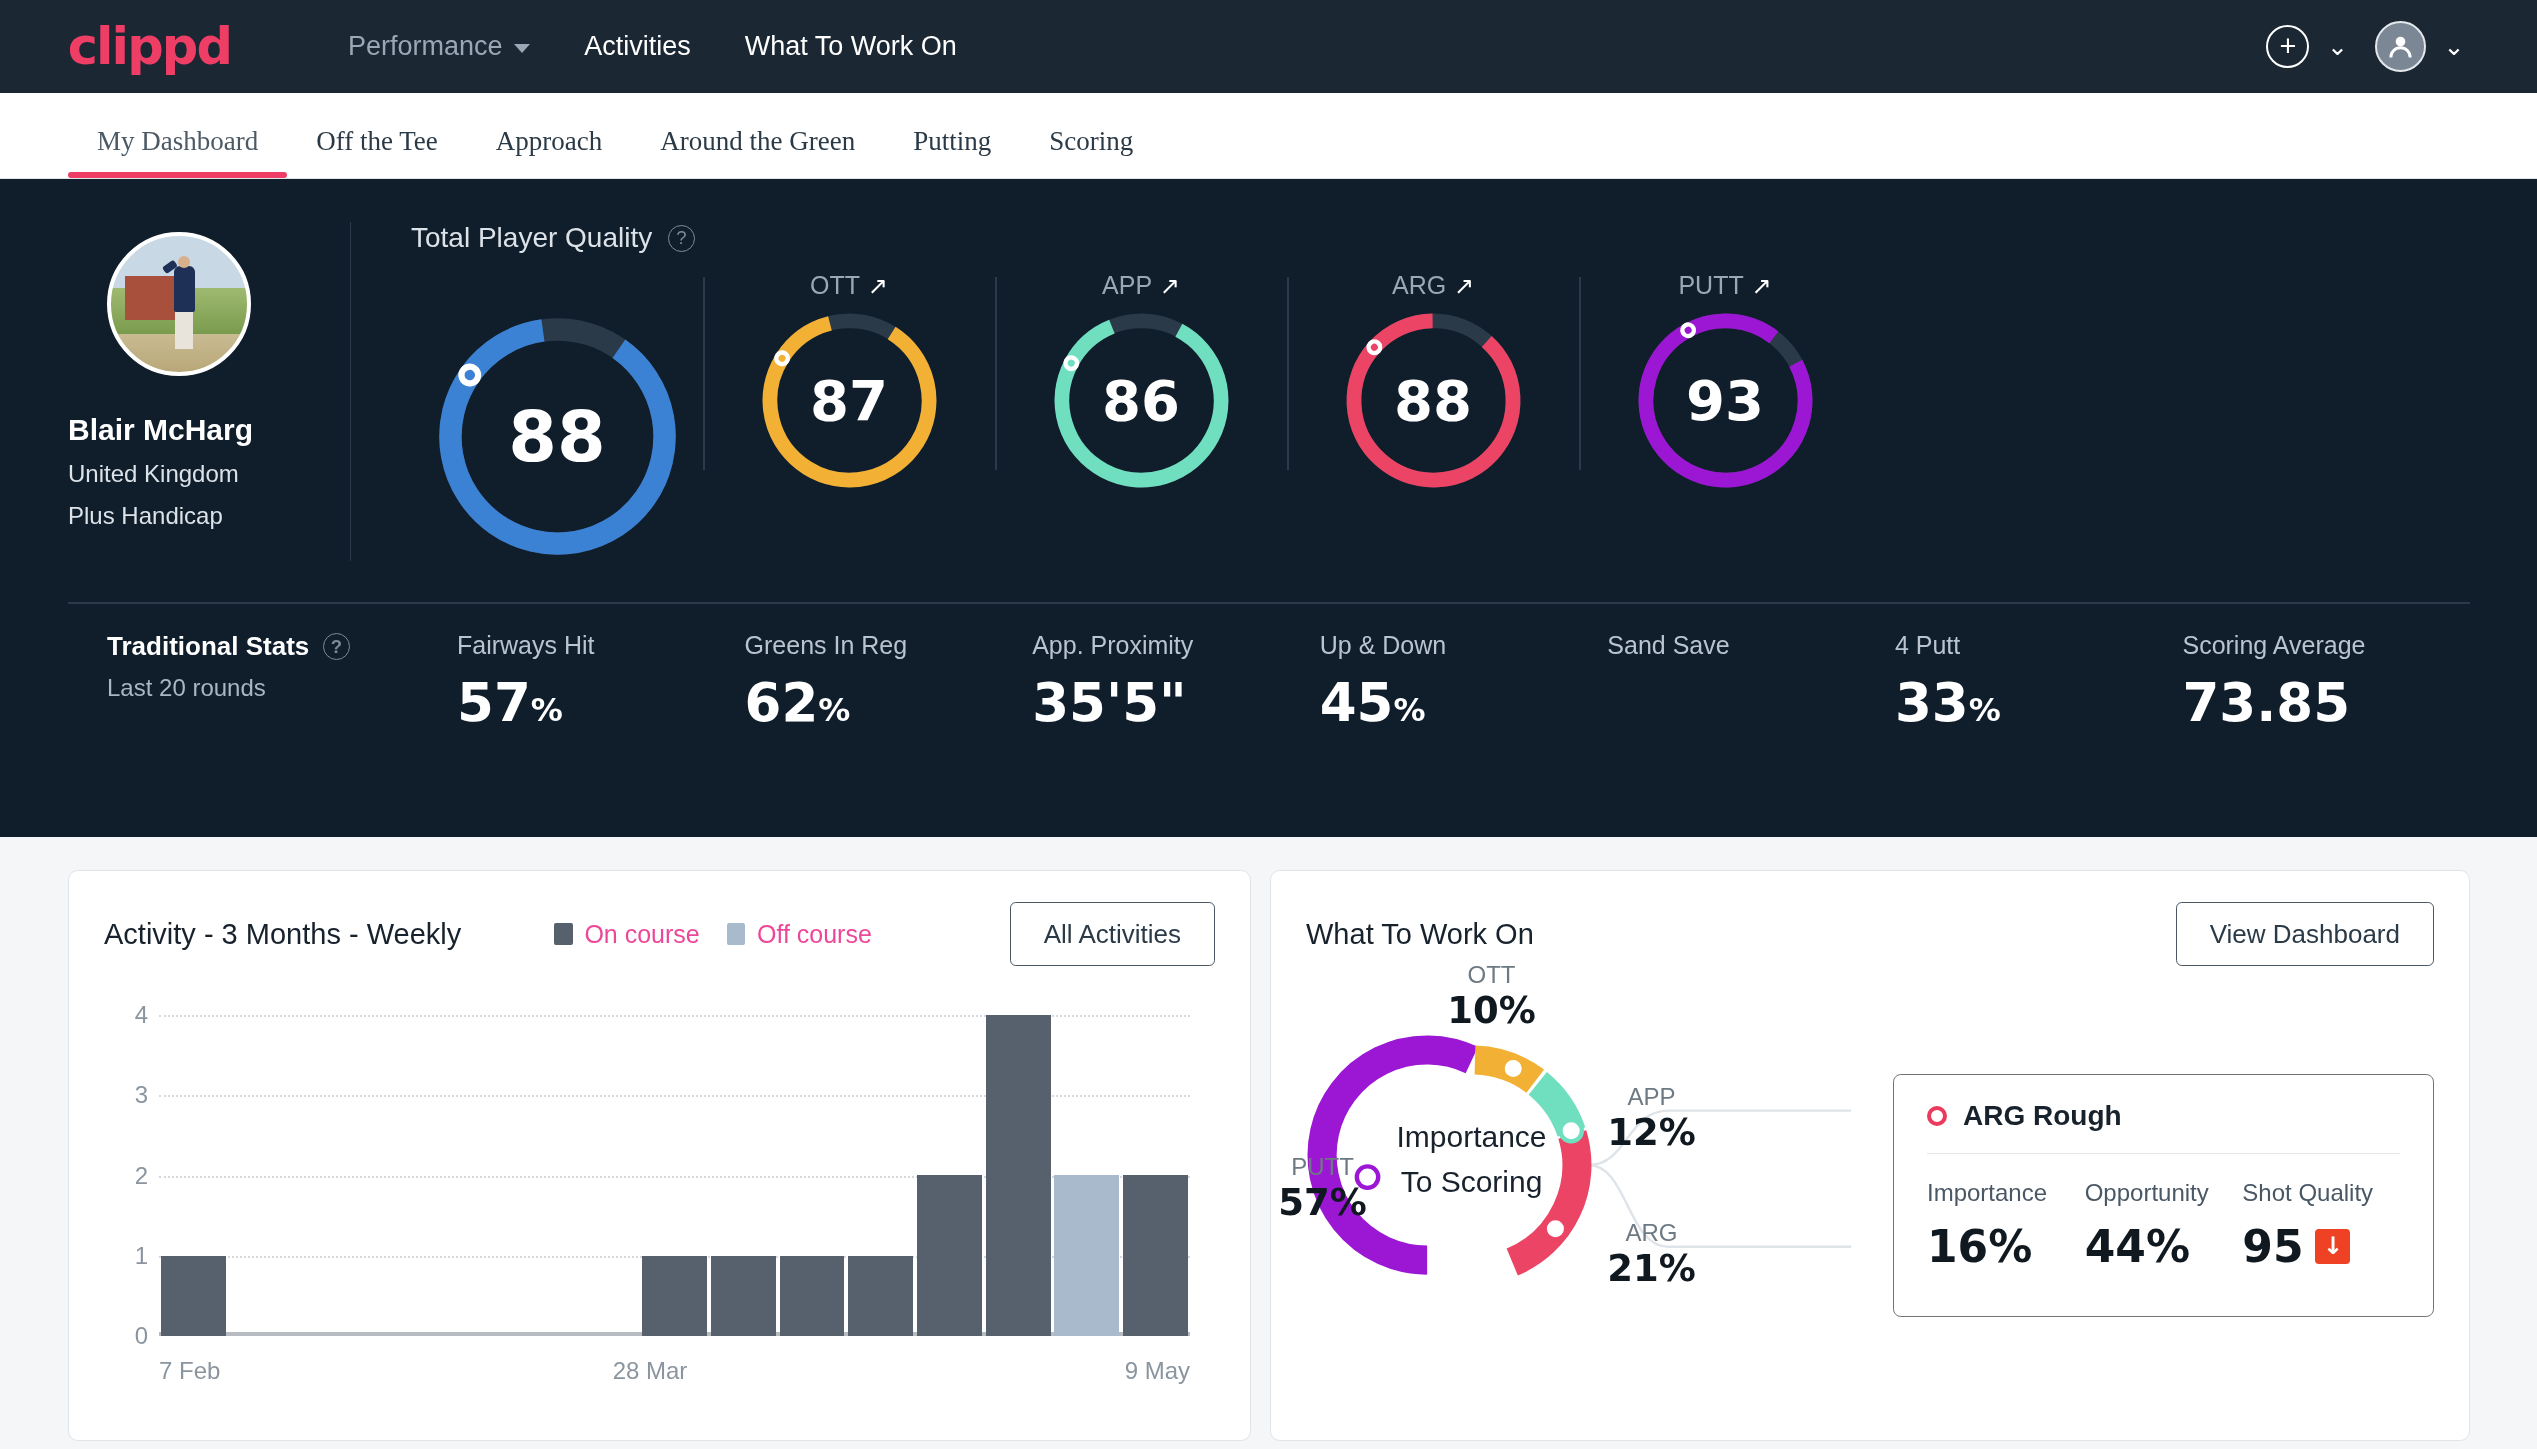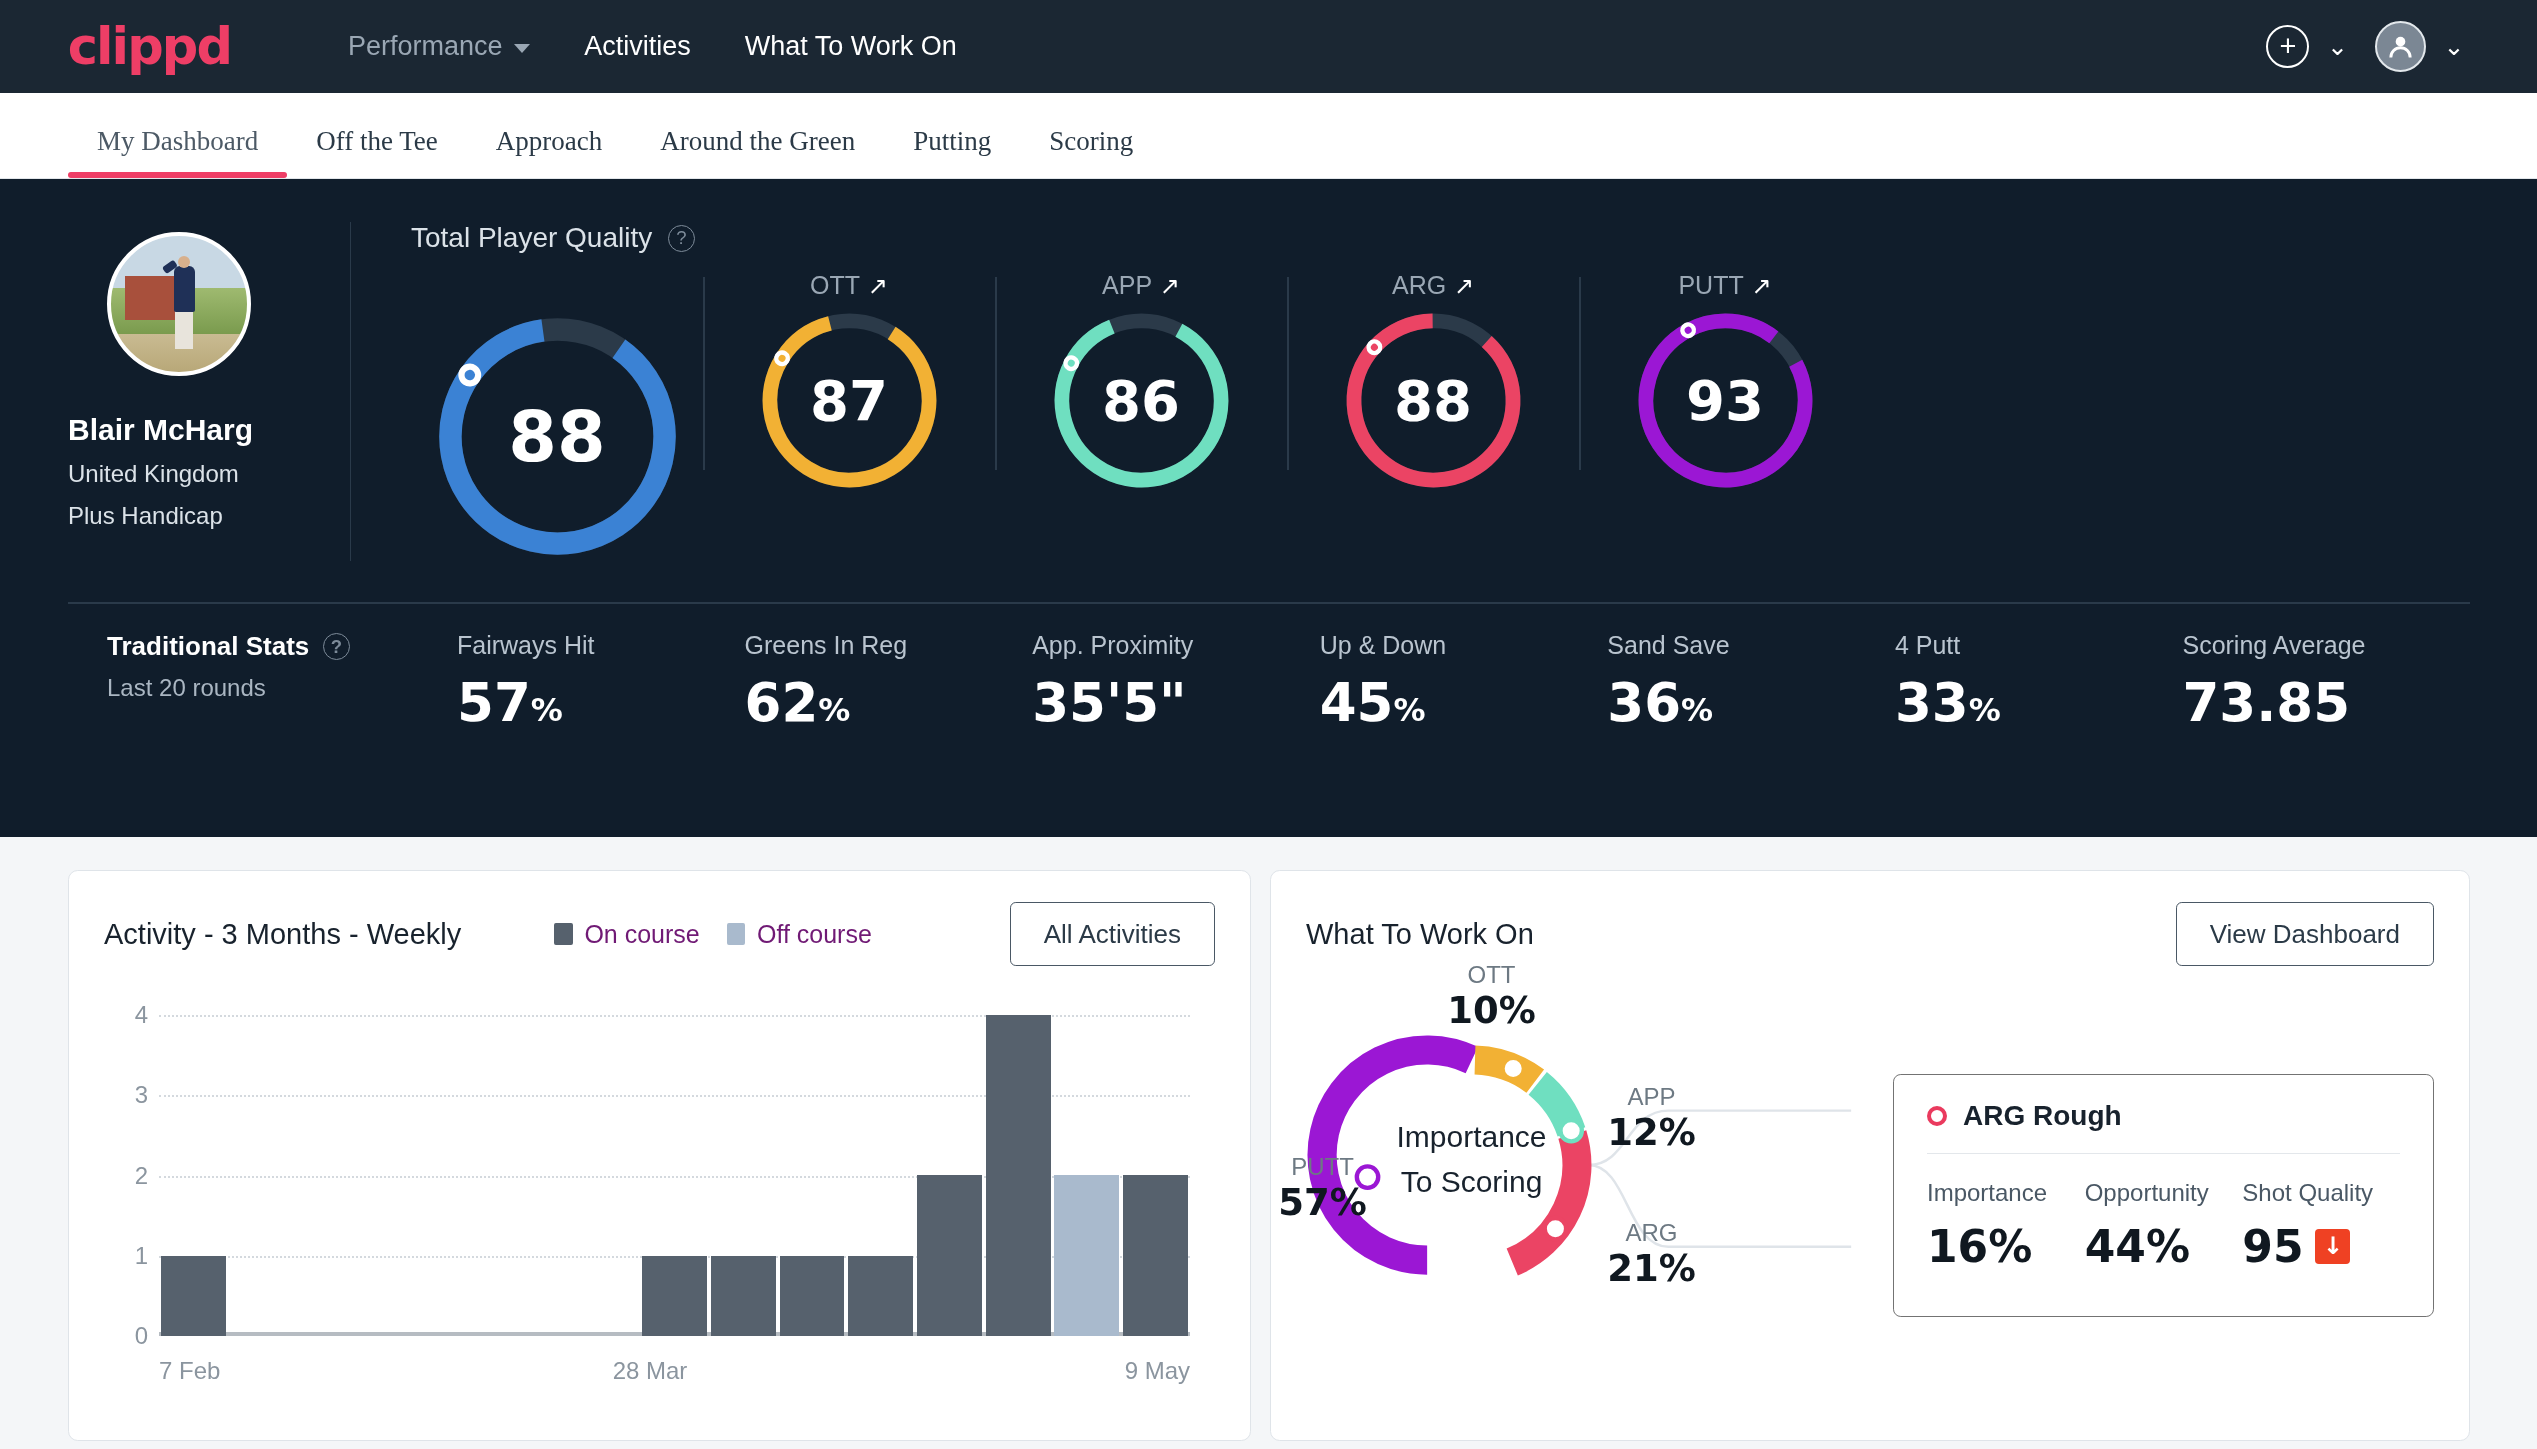--- a/index.html
+++ b/index.html
@@ -131,21 +131,21 @@
   .cards { display:flex; gap: 19px; padding: 33px 68px 0 68px;}
   .card {
     background:#fff; border:1px solid #dfe4e9; border-radius: 9.7px;
     padding: 31px 35px;
   }
   .card-left { width: 1183px; height: 571px; }
   .card-right { flex:1; height: 571px; position: relative;}
   .card-head { display:flex; align-items:center; }
   .card-title { font-size: 29px; color:#18222d; font-weight:500;}
   .legend { display:flex; align-items:center; gap: 27px; margin-left: 93px;}
-  .legend-item { display:flex; align-items:center; gap: 11.7px; font-size: 25px; color:#701a75;}
+  .legend-item { display:flex; align-items:center; gap: 11.7px; font-size: 25px; color:#ec4899;}
   .sw { width:18.5px;height:22.4px;border-radius:1.9px;}
   .btn {
     border:1.9px solid #4a5865; border-radius: 5.8px; background:#fff;
     font-size: 26px; color:#2b3a47; padding: 15.6px 33px; cursor:pointer;
     white-space:nowrap; font-family:"Liberation Sans",sans-serif;
   }
 
   
   .chart { position: relative; margin-top: 33px; height: 389px;}
   .chart-plot { position:absolute; left: 55px; right: 25px; top: 15.6px; height: 321px;}
@@ -348,21 +348,20 @@
       <div class="stat">
         <div class="stat-label">App. Proximity</div>
         <div class="stat-value"><span>35'5"</span><span class="unit"></span></div>
       </div>
       <div class="stat">
         <div class="stat-label">Up &amp; Down</div>
         <div class="stat-value"><span>45</span><span class="unit">%</span></div>
       </div>
       <div class="stat">
         <div class="stat-label">Sand Save</div>
-        <div class="stat-value"><span>36</span><span class="unit">%</span></div>
       </div>
       <div class="stat">
         <div class="stat-label">4 Putt</div>
         <div class="stat-value"><span>33</span><span class="unit">%</span></div>
       </div>
       <div class="stat">
         <div class="stat-label">Scoring Average</div>
         <div class="stat-value"><span>73.85</span><span class="unit"></span></div>
       </div>
     </div>

